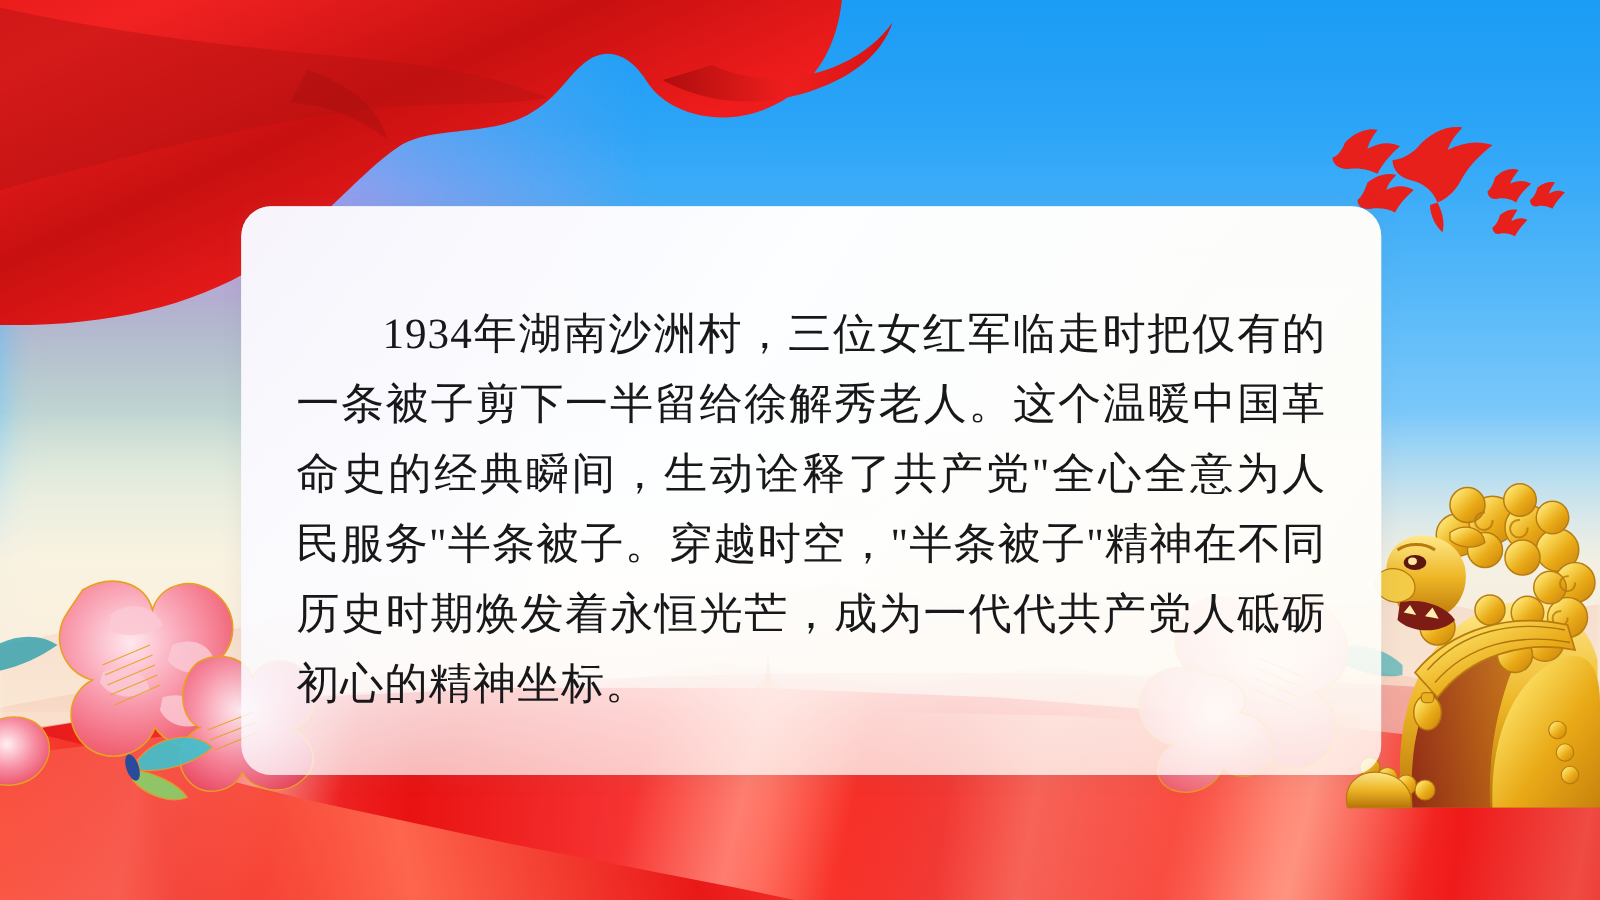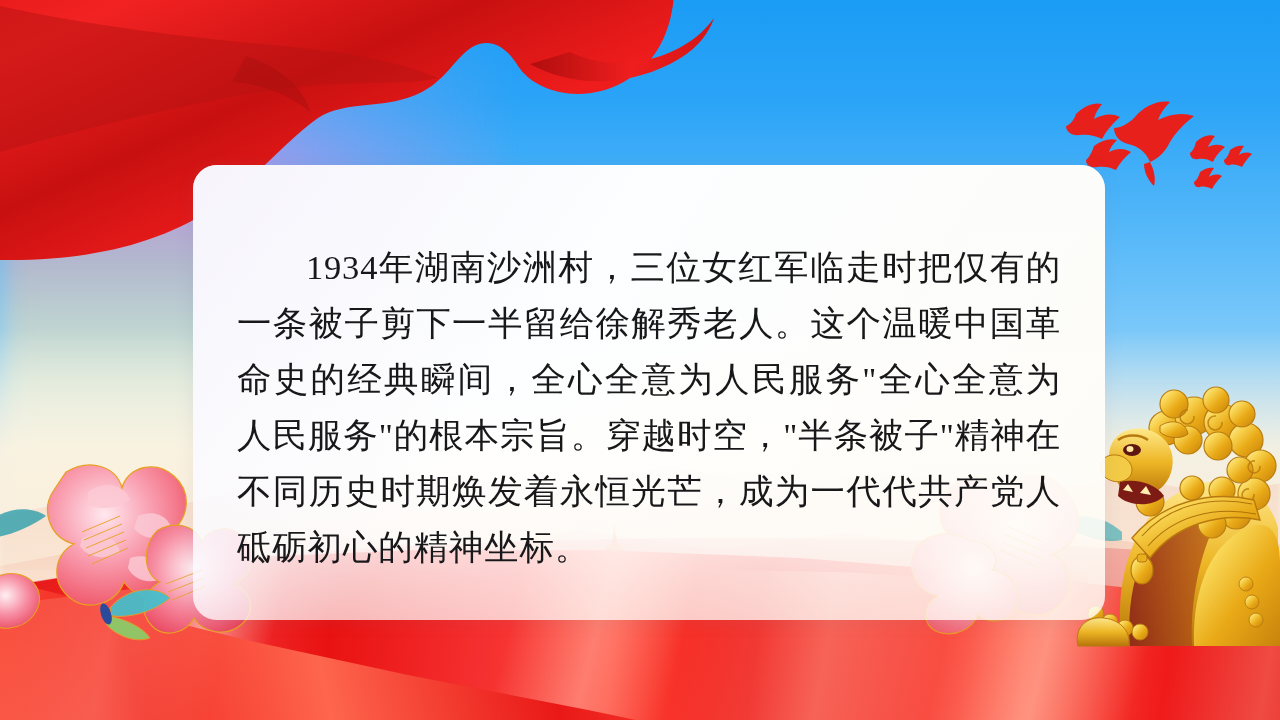--- a/index.html
+++ b/index.html
@@ -477,16 +477,16 @@
 
         <path d="M138 58 C144 52 151 50 157 52 C154 56 151 60 150 63 C156 60 162 60 167 63 C161 68 157 73 155 78 C150 75 145 74 140 75 C135 76 132 73 132 69 C135 67 137 62 138 58 Z"></path>
         <path d="M172 66 C177 62 182 61 186 62 C184 65 182 68 181 71 C186 68 190 68 194 70 C189 75 186 79 184 83 C180 81 176 80 172 81 C168 82 166 79 166 76 C169 74 171 70 172 66 Z"></path>
         <path d="M142 88 C147 84 152 83 156 84 C154 87 152 90 151 93 C156 90 160 90 164 92 C159 97 156 101 154 105 C150 103 146 102 142 103 C138 104 136 101 136 98 C139 96 141 92 142 88 Z"></path>
       </g>
     </svg>
   </div>
 
   <div class="card">
     <div class="card-tint"></div>
-    <p class="body-text">1934年湖南沙洲村，三位女红军临走时把仅有的一条被子剪下一半留给徐解秀老人。这个温暖中国革命史的经典瞬间，全心全意为人民服务"全心全意为人民服务"的根本宗旨。穿越时空，"半条被子"精神在不同历史时期焕发着永恒光芒，成为一代代共产党人砥砺初心的精神坐标。</p>
+    <p class="body-text">1934年湖南沙洲村，三位女红军临走时把仅有的一条被子剪下一半留给徐解秀老人。这个温暖中国革命史的经典瞬间，生动诠释了共产党"全心全意为人民服务"半条被子。穿越时空，"半条被子"精神在不同历史时期焕发着永恒光芒，成为一代代共产党人砥砺初心的精神坐标。</p>
   </div>
 
 </div>
 
 </body></html>

